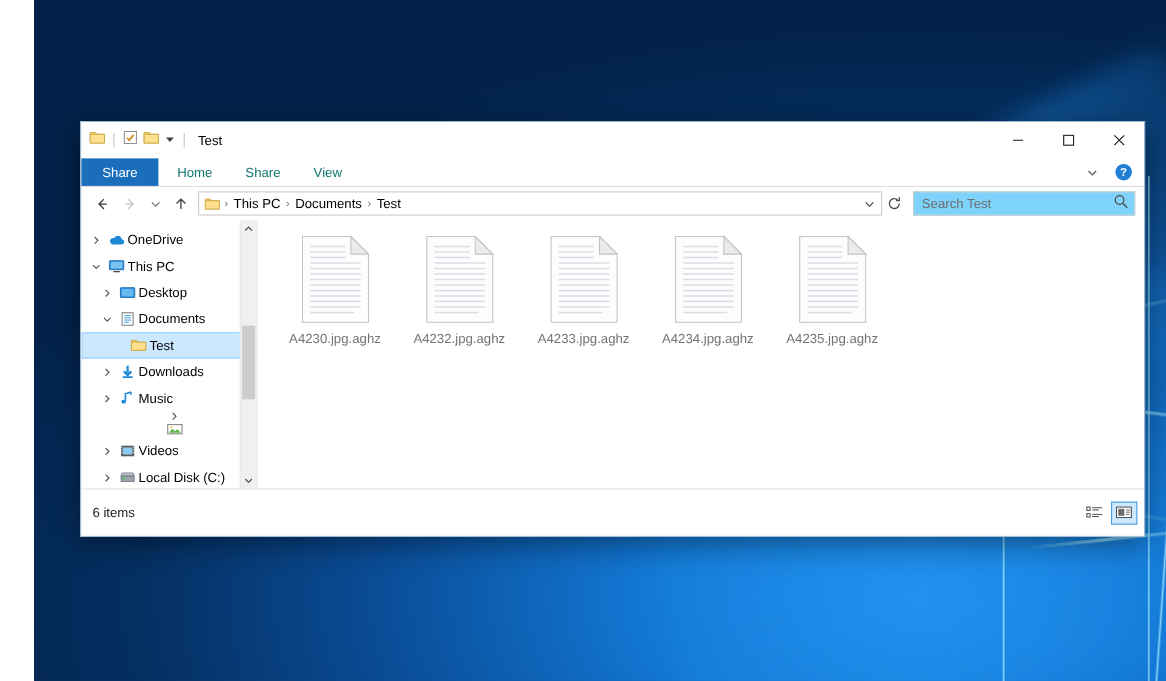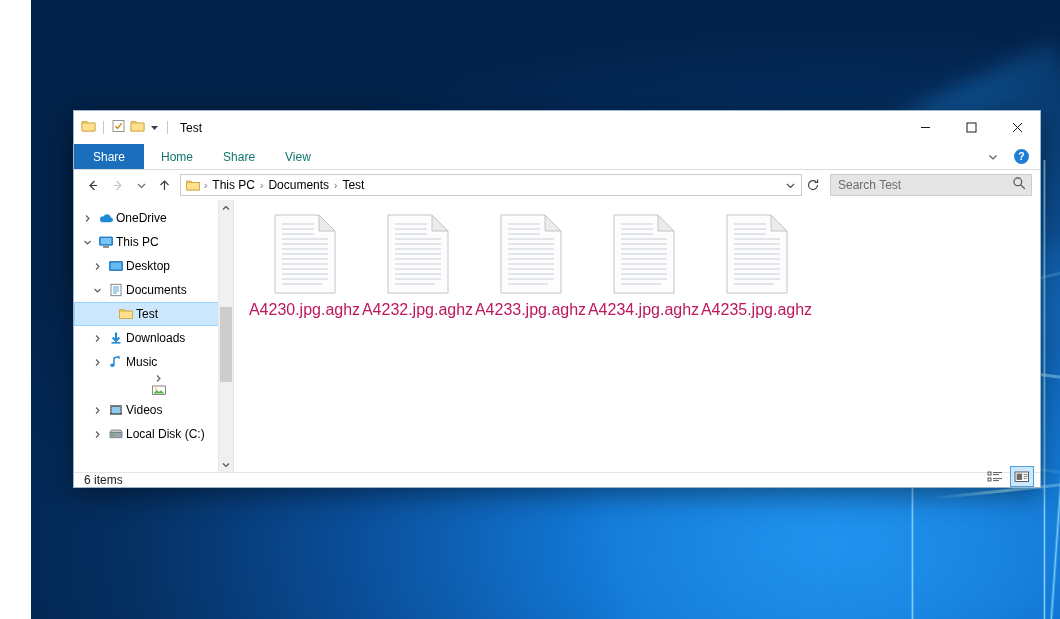--- a/index.html
+++ b/index.html
@@ -103,21 +103,21 @@
   .crumb {
     font-size: 12px; color: #000; padding: 1px 4px; white-space: nowrap; cursor: default;
   }
   .crumb-sep { color: #6d6d6d; font-size: 10px; padding: 0 1px; }
   .addr-chevron, .refresh {
     width: 18px; height: 20px; display: flex; align-items: center; justify-content: center;
     color: #4a4a4a; font-size: 10px; cursor: default; flex: 0 0 auto;
   }
   .searchbox {
     width: 202px; height: 22px; flex: 0 0 auto;
-    border: 1px solid #cccccc; background: #e5e5e5;
+    border: 1px solid #cccccc; background: #7dd3fc;
     display: flex; align-items: center; margin-left: 6px;
     padding: 0 5px 0 7px;
     justify-content: center;
   }
   .searchbox .ph { font-size: 12px; color: #6d6d6d; flex: 1 1 auto; }
 
   
   .body { flex: 1 1 auto; display: flex; min-height: 0; background: #fff; }
 
   
@@ -164,29 +164,29 @@
     padding: 10px 0 0 14px;
   }
   .grid { display: flex; flex-wrap: wrap; gap: 0; }
   .fileitem {
     width: 113px; padding: 4px 2px 6px 2px;
     display: flex; flex-direction: column; align-items: center;
     cursor: default;
   }
   .file-icon { width: 62px; height: 80px; }
   .file-label {
-    margin-top: 7px; font-size: 16px; color: #be185d;
+    margin-top: 7px; font-size: 12px; color: #737373;
     text-align: center; white-space: nowrap;
   }
 
   
   .statusbar {
-    height: 15px; flex: 0 0 auto;
+    height: 43px; flex: 0 0 auto;
     border-top: 1px solid #e5e5e5;
-    display: flex; align-items: flex-end;
+    display: flex; align-items: center;
     padding: 0 6px 0 10px;
     background: #fff;
   }
   .status-text { font-size: 12px; color: #1a1a1a; }
   .viewbtns { margin-left: auto; display: flex; gap: 3px; }
   .viewbtn {
     width: 24px; height: 21px;
     display: flex; align-items: center; justify-content: center;
     cursor: default; border: 1px solid transparent;
   }

